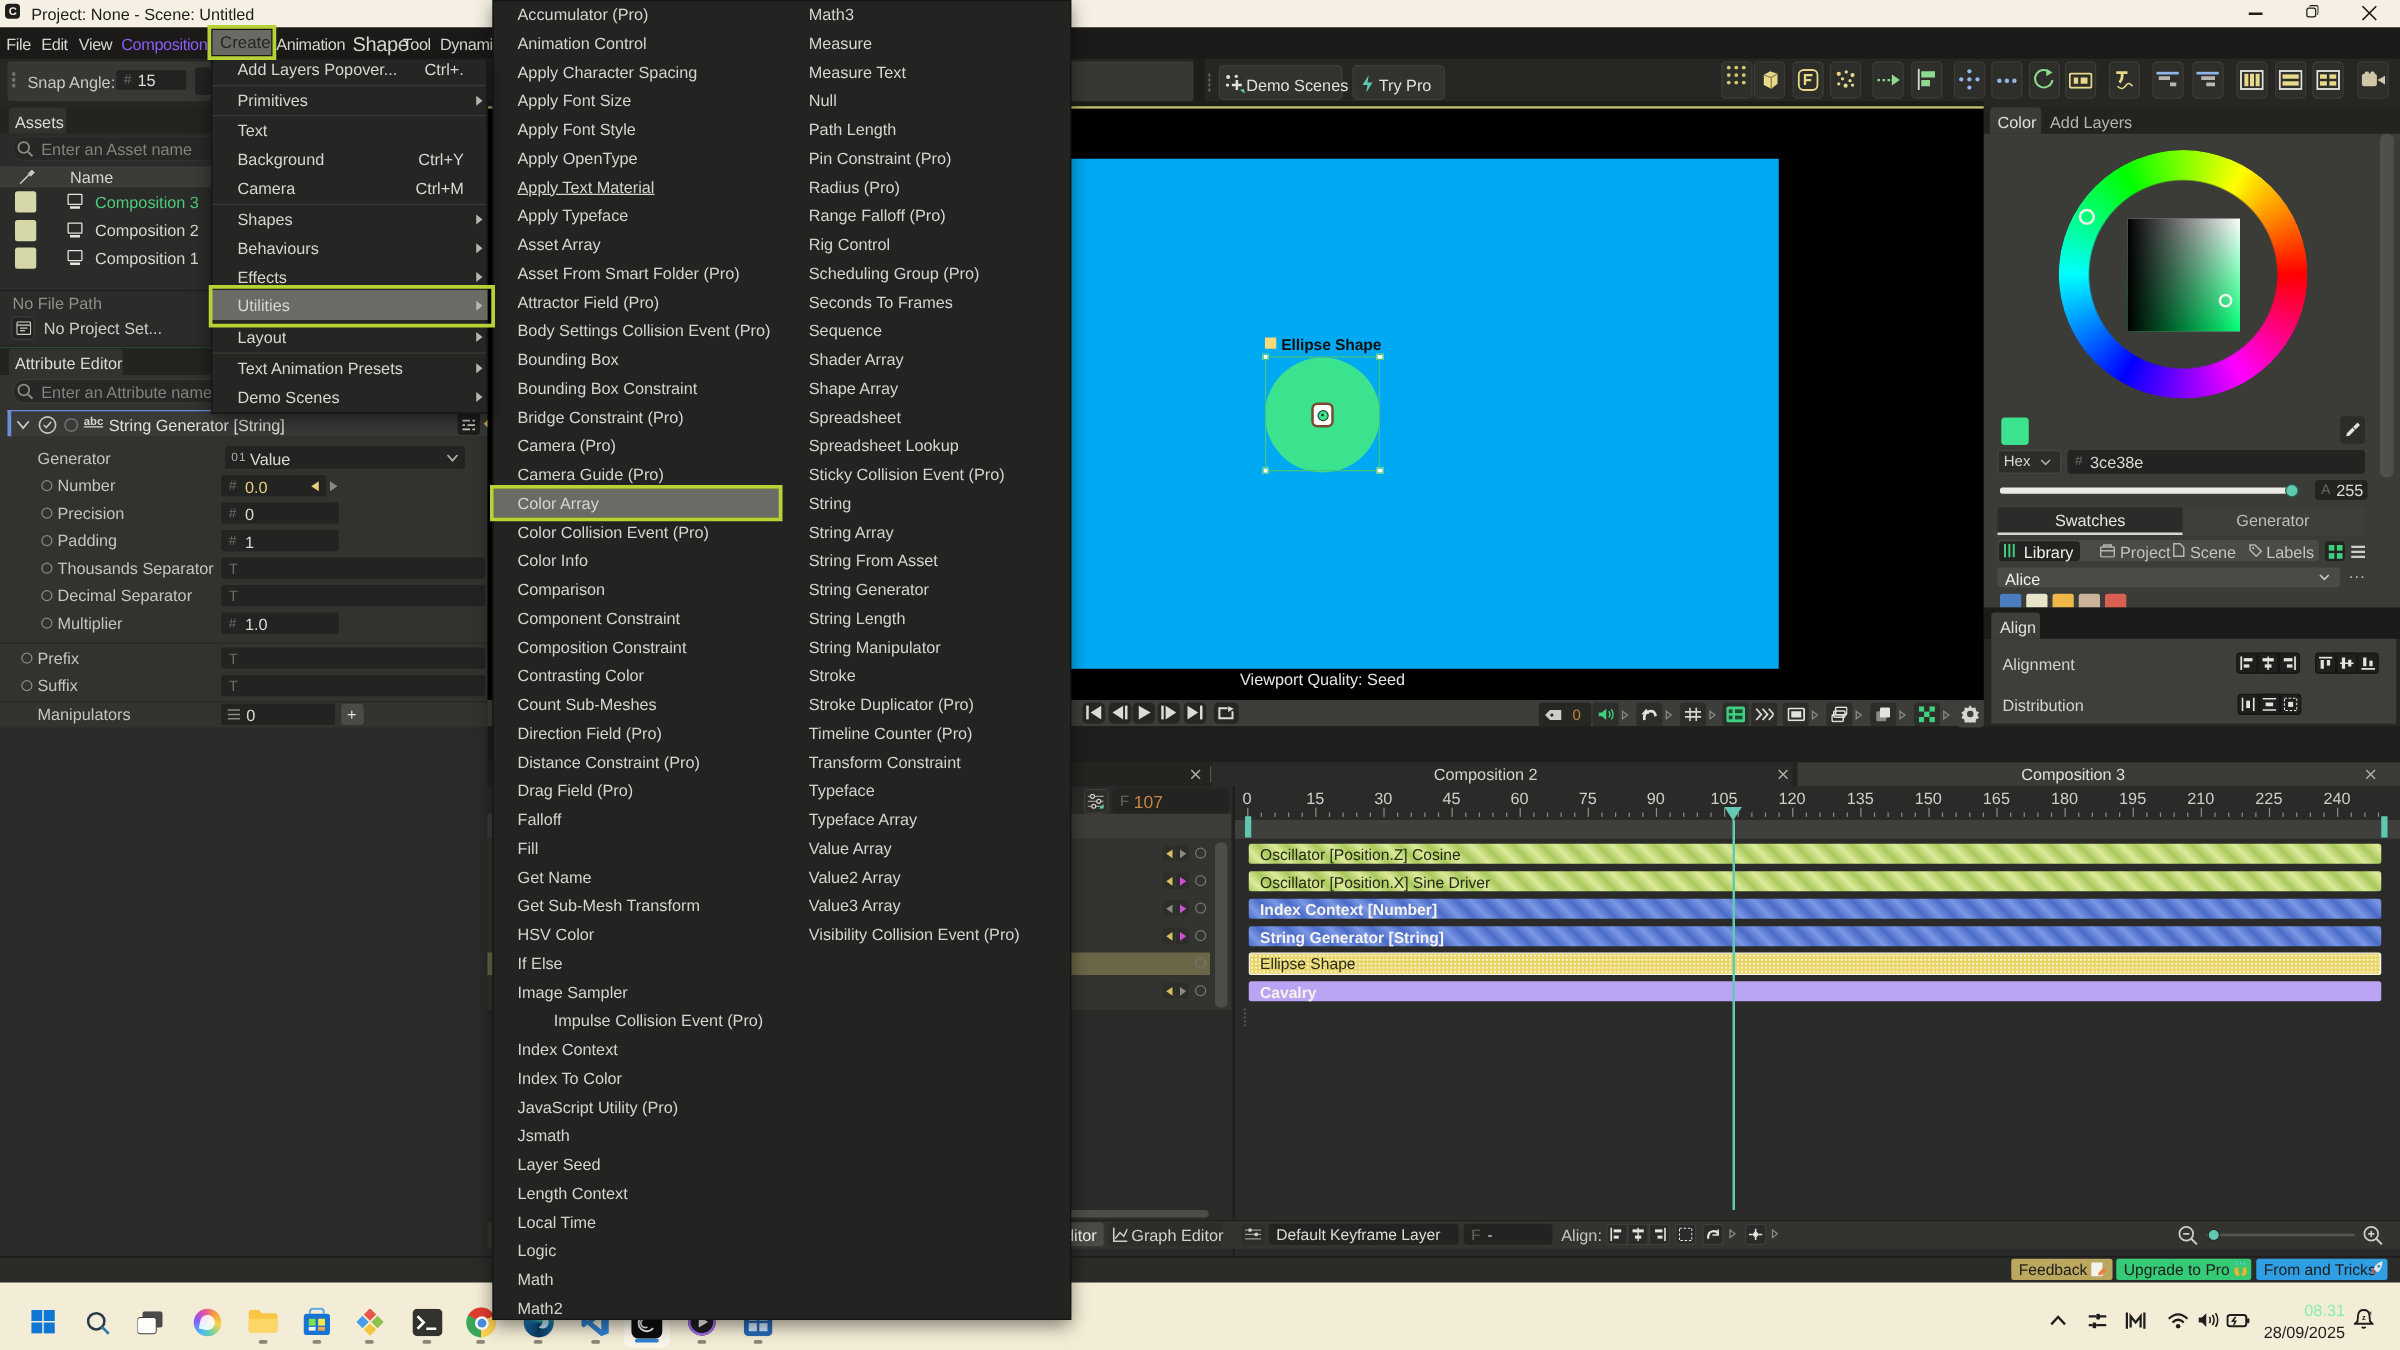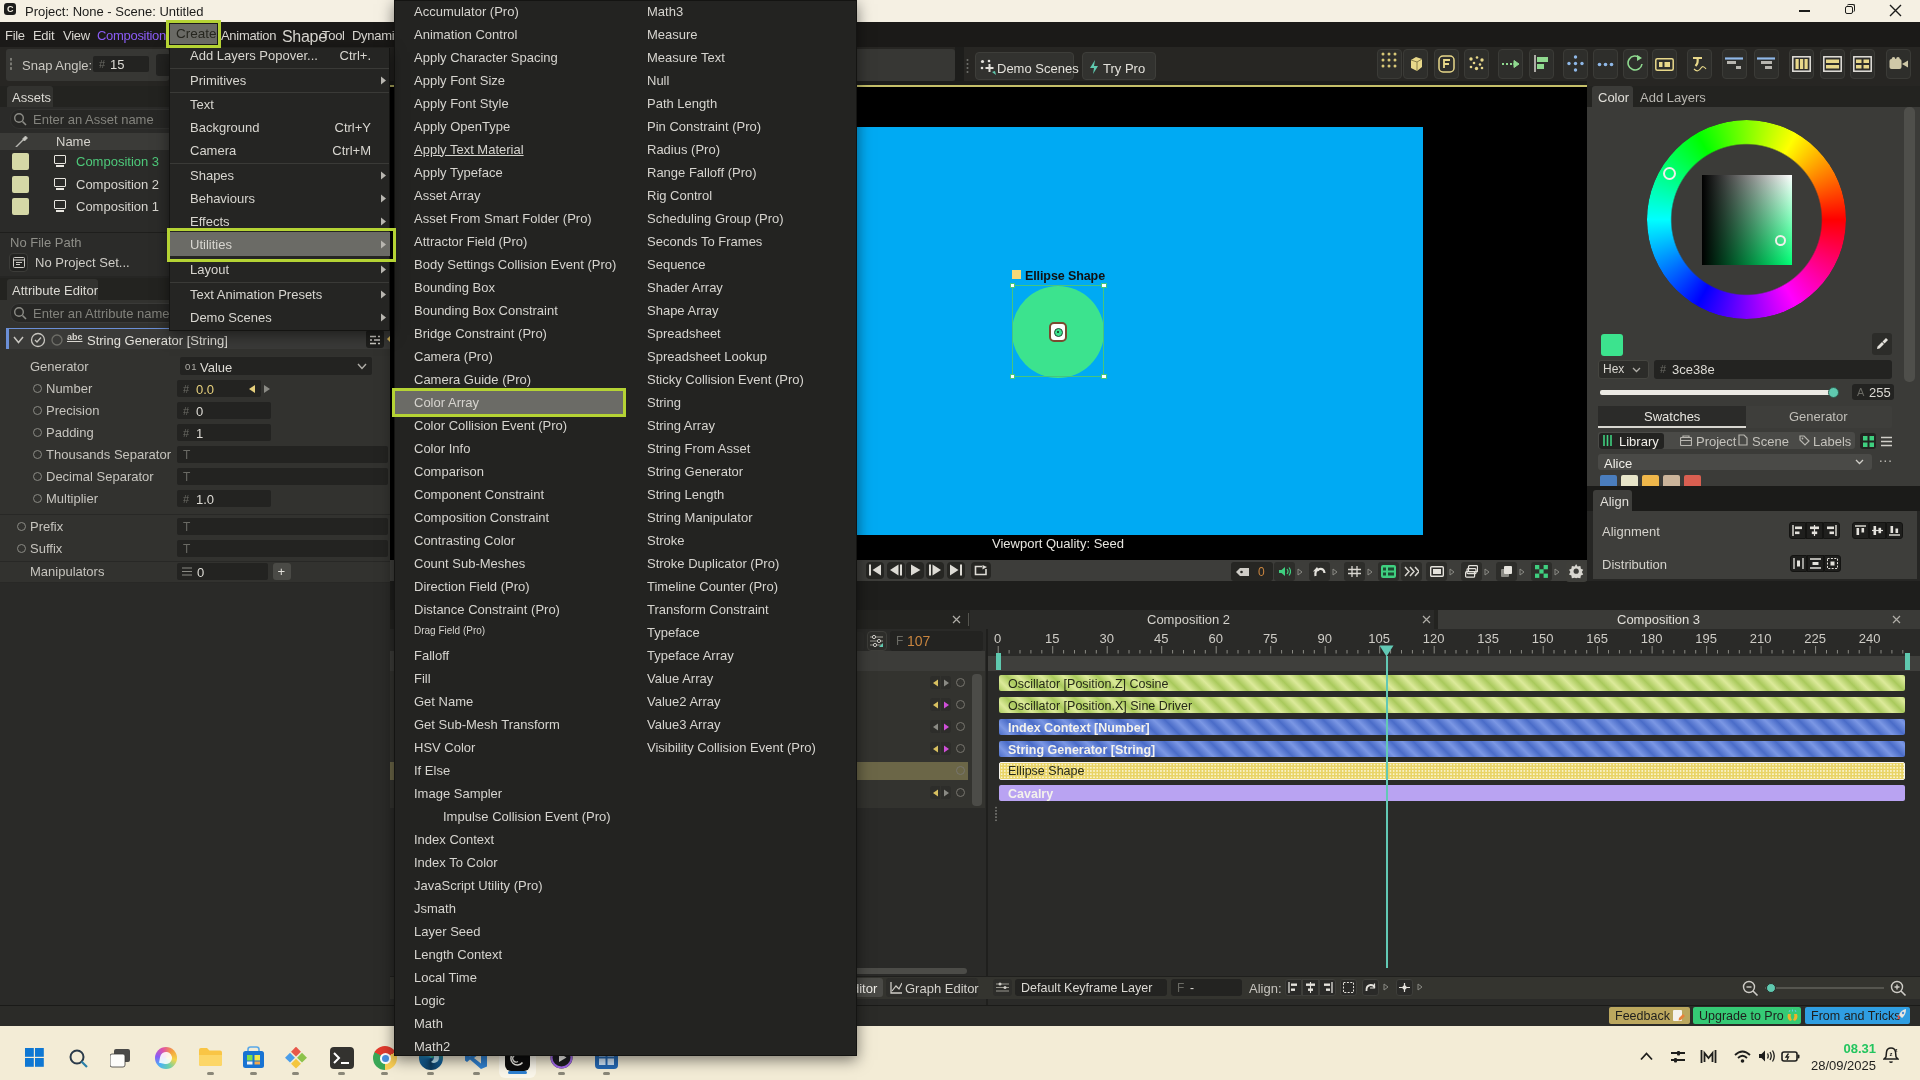--- a/index.html
+++ b/index.html
@@ -1060,21 +1060,21 @@
     </svg>
   <svg class="abs" style="left:1758px;top:1049px;" width="17" height="14">
       <path d="M1 5 h2.5 L7 1.5 V12.5 L3.5 9 H1 z" fill="#1e1e1c"></path>
       <path d="M9.5 4.5 q1.5 2.5 0 5 M12 3 q2.5 4 0 8 M14.5 1.5 q3.5 5.5 0 11" fill="none" stroke="#1e1e1c" stroke-width="1.3"></path>
     </svg>
   <svg class="abs" style="left:1781px;top:1049px;" width="19" height="14">
       <rect x="1" y="3" width="15" height="9" rx="2" fill="none" stroke="#1e1e1c" stroke-width="1.6"></rect>
       <rect x="16.5" y="5.5" width="2" height="4" rx="1" fill="#1e1e1c"></rect>
       <path d="M7.5 4.5 L5 8 h2.5 L6 11" fill="none" stroke="#1e1e1c" stroke-width="1.3"></path>
     </svg>
-  <div class="abs txt" style="left:1876px;top:1041px;font-size:13px;color:#22c55e;text-align:right;transform:translateX(-100%);font-weight:bold;">08.31</div>
+  <div class="abs txt" style="left:1876px;top:1041px;font-size:13px;color:#86efac;text-align:right;transform:translateX(-100%);">08.31</div>
   <div class="abs txt" style="left:1876px;top:1058px;font-size:13px;color:#1e1e1c;text-align:right;transform:translateX(-100%);">28/09/2025</div>
   <svg class="abs" style="left:1883px;top:1047px;" width="16" height="17">
       <path d="M8 1 Q12 1 12.5 5 L13 10 L15 12 H1 L3 10 L3.5 5 Q4 1 8 1 z" fill="none" stroke="#1e1e1c" stroke-width="1.5"></path>
       <path d="M6.5 14.5 q1.5 1.5 3 0" fill="none" stroke="#1e1e1c" stroke-width="1.5"></path>
       <text x="8" y="9" font-size="6" font-weight="bold" fill="#1e1e1c" text-anchor="middle">z</text>
       <text x="12" y="5" font-size="5" font-weight="bold" fill="#1e1e1c">z</text>
     </svg>
 
   <div id="taskbar"></div>
 
@@ -1100,21 +1100,21 @@
   <div class="abs txt" style="left:414px;top:394.5px;font-size:13px;color:#d6d4cf;">Color Array</div>
   <div class="abs txt" style="left:414px;top:417.5px;font-size:13px;color:#d6d4cf;">Color Collision Event (Pro)</div>
   <div class="abs txt" style="left:414px;top:440.5px;font-size:13px;color:#d6d4cf;">Color Info</div>
   <div class="abs txt" style="left:414px;top:463.5px;font-size:13px;color:#d6d4cf;">Comparison</div>
   <div class="abs txt" style="left:414px;top:486.5px;font-size:13px;color:#d6d4cf;">Component Constraint</div>
   <div class="abs txt" style="left:414px;top:509.5px;font-size:13px;color:#d6d4cf;">Composition Constraint</div>
   <div class="abs txt" style="left:414px;top:532.5px;font-size:13px;color:#d6d4cf;">Contrasting Color</div>
   <div class="abs txt" style="left:414px;top:555.5px;font-size:13px;color:#d6d4cf;">Count Sub-Meshes</div>
   <div class="abs txt" style="left:414px;top:578.5px;font-size:13px;color:#d6d4cf;">Direction Field (Pro)</div>
   <div class="abs txt" style="left:414px;top:601.5px;font-size:13px;color:#d6d4cf;">Distance Constraint (Pro)</div>
-  <div class="abs txt" style="left:414px;top:624.5px;font-size:10px;color:#d6d4cf;">Drag Field (Pro)</div>
+  <div class="abs txt" style="left:414px;top:624.5px;font-size:13px;color:#d6d4cf;">Drag Field (Pro)</div>
   <div class="abs txt" style="left:414px;top:647.5px;font-size:13px;color:#d6d4cf;">Falloff</div>
   <div class="abs txt" style="left:414px;top:670.5px;font-size:13px;color:#d6d4cf;">Fill</div>
   <div class="abs txt" style="left:414px;top:693.5px;font-size:13px;color:#d6d4cf;">Get Name</div>
   <div class="abs txt" style="left:414px;top:716.5px;font-size:13px;color:#d6d4cf;">Get Sub-Mesh Transform</div>
   <div class="abs txt" style="left:414px;top:739.5px;font-size:13px;color:#d6d4cf;">HSV Color</div>
   <div class="abs txt" style="left:414px;top:762.5px;font-size:13px;color:#d6d4cf;">If Else</div>
   <div class="abs txt" style="left:414px;top:785.5px;font-size:13px;color:#d6d4cf;">Image Sampler</div>
   <div class="abs txt" style="left:414px;top:808.5px;font-size:13px;color:#d6d4cf;margin-left:29px;">Impulse Collision Event (Pro)</div>
   <div class="abs txt" style="left:414px;top:831.5px;font-size:13px;color:#d6d4cf;">Index Context</div>
   <div class="abs txt" style="left:414px;top:854.5px;font-size:13px;color:#d6d4cf;">Index To Color</div>

